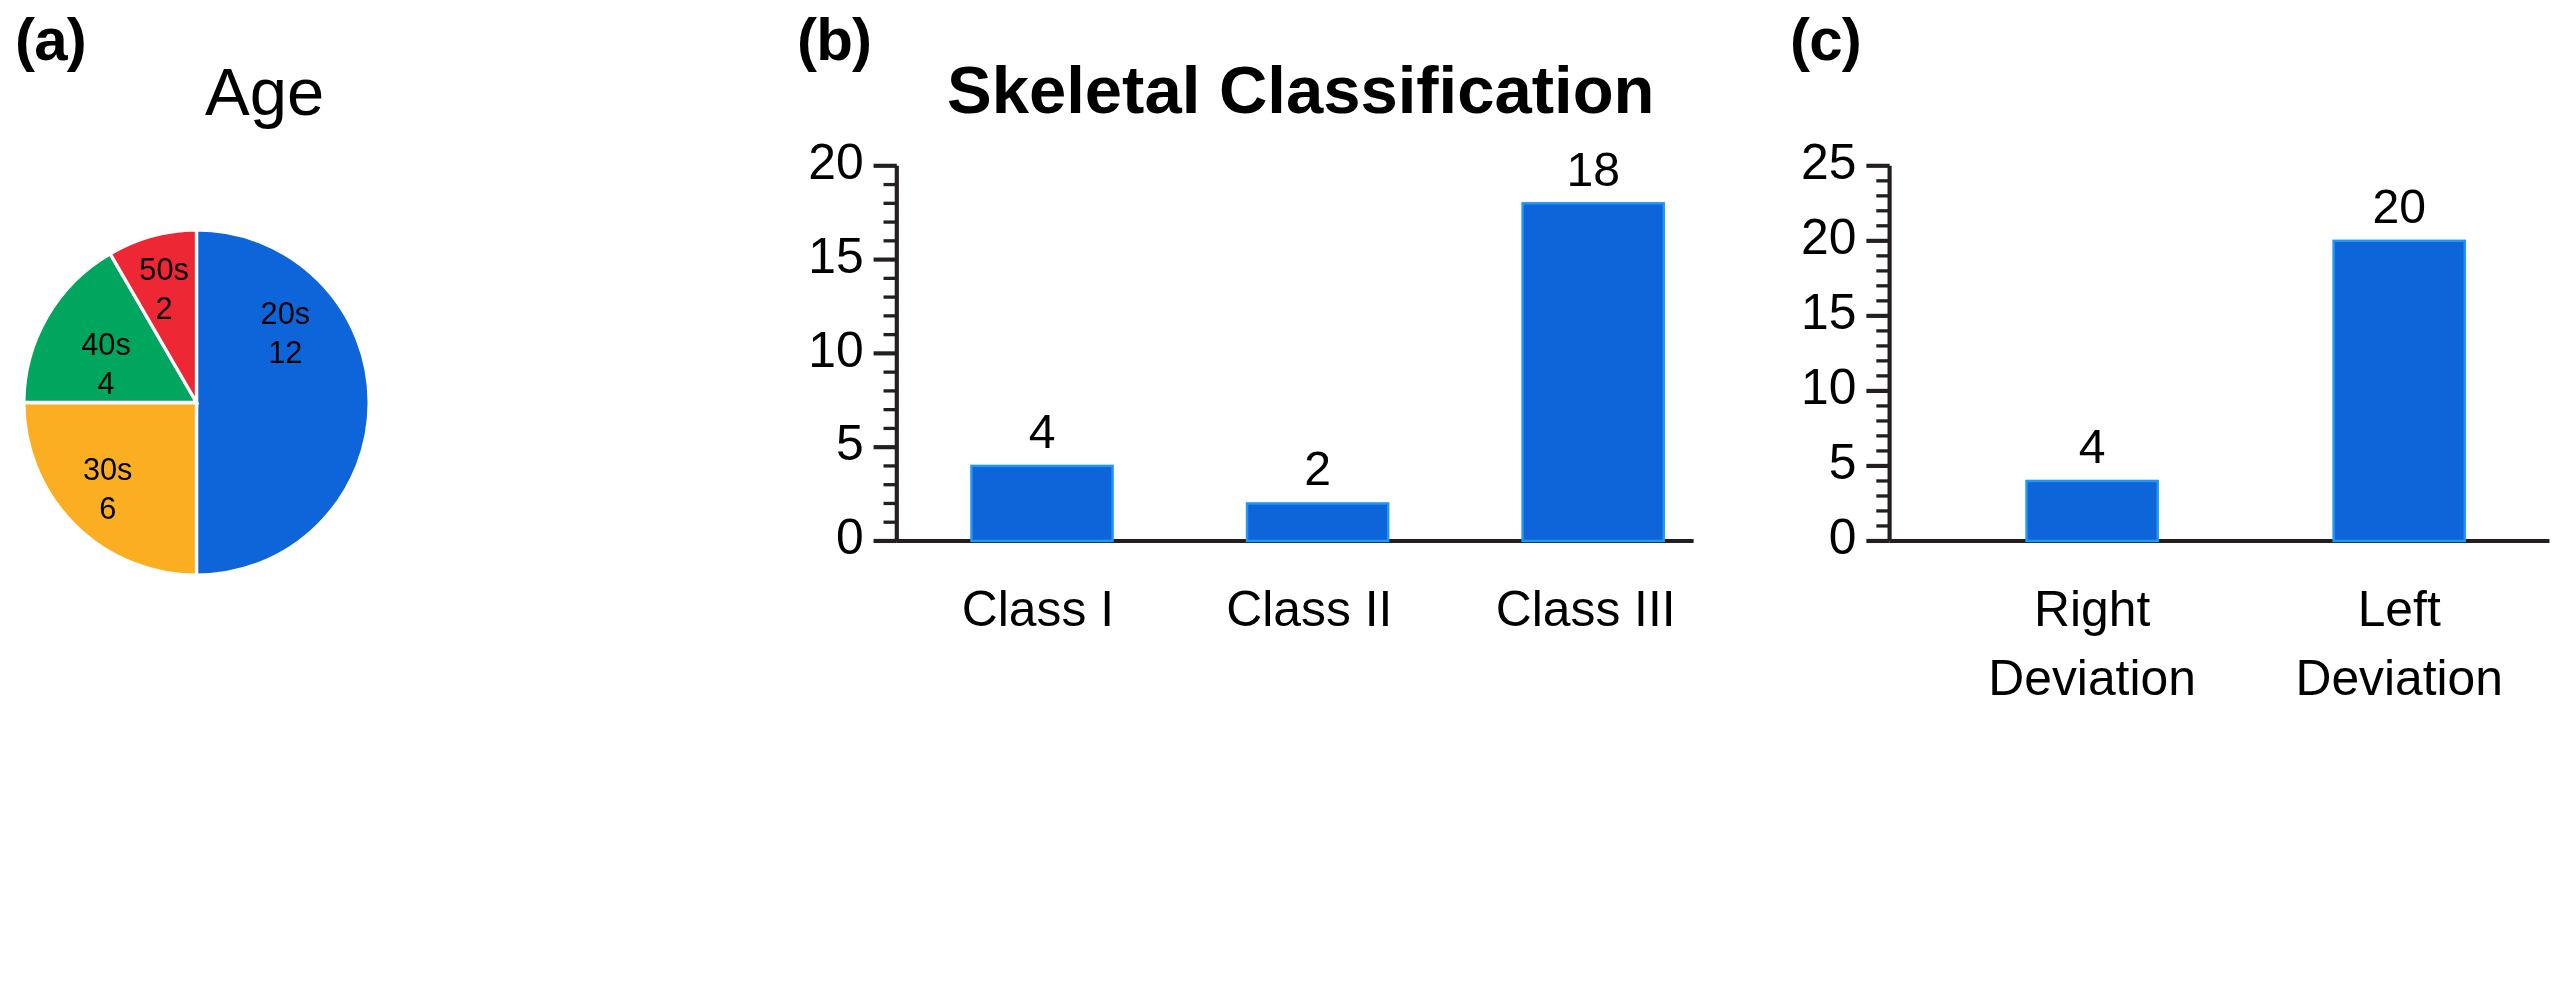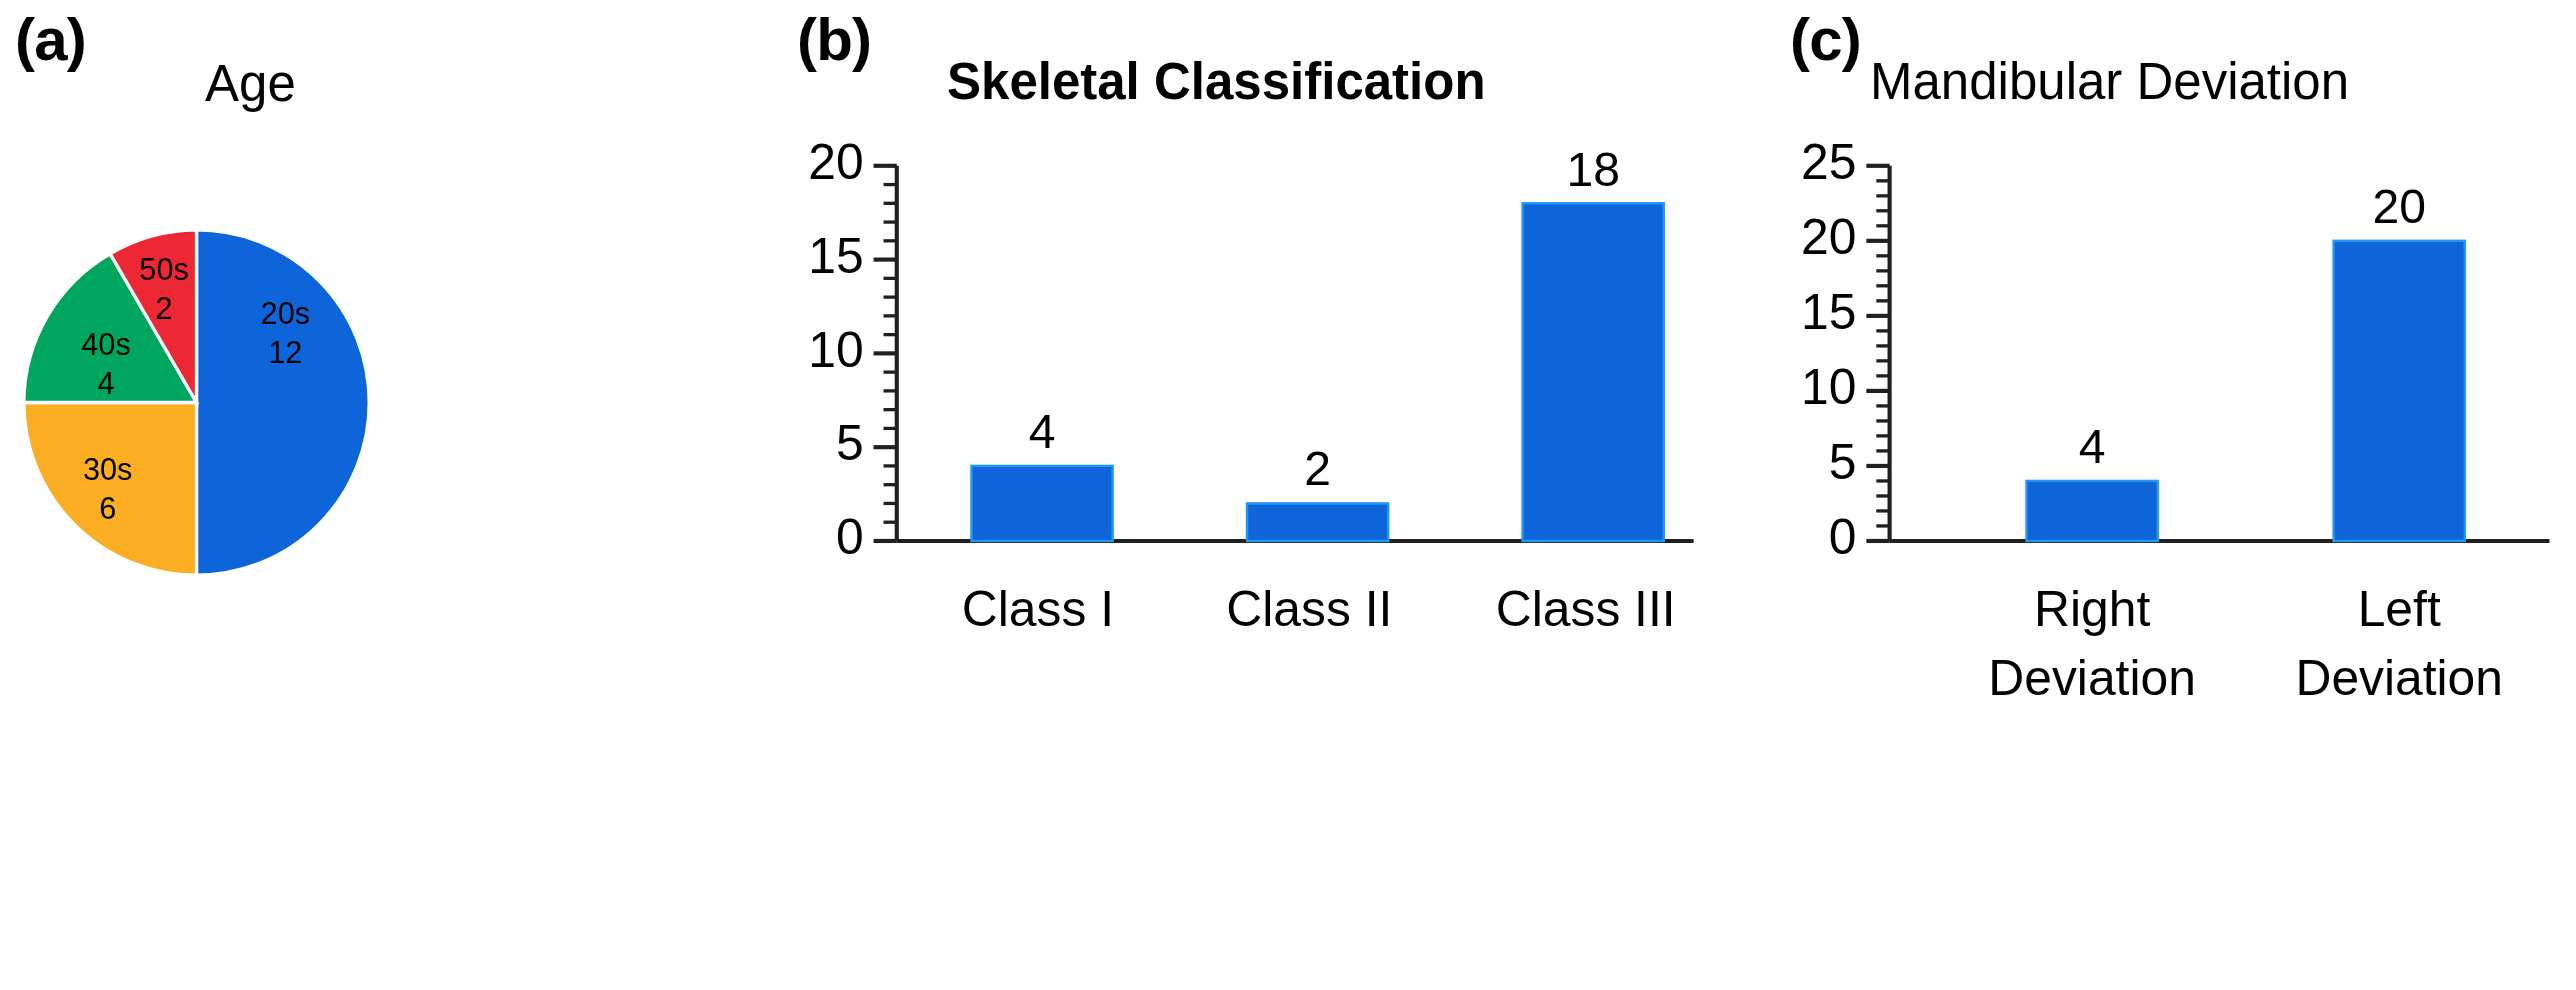--- a/index.html
+++ b/index.html
@@ -29,21 +29,21 @@
     color: #000;
     letter-spacing: -0.8px;
   }
   #letter-a { left: 15px;   top: 10px; }
   #letter-b { left: 797px;  top: 10px; }
   #letter-c { left: 1790px; top: 10px; }
 
   
   .panel-title {
     position: absolute;
-    font-size: 51px;
+    font-size: 67px;
     line-height: 1;
     white-space: nowrap;
     color: #000;
   }
   #title-a { left: 205px;  top: 58px; }
   #title-b { left: 947px; top: 56px; font-weight: bold; }
   #title-c { left: 1870px; top: 56px; }
 
   
   #pie-wrap {
@@ -177,21 +177,20 @@
       <text class="bar-value" x="959" y="84">18</text>
 
       <text class="cat-text" x="290" y="615">Class I</text>
       <text class="cat-text" x="617" y="615">Class II</text>
       <text class="cat-text" x="950" y="615">Class III</text>
     </svg>
   </div>
 
   <div class="panel-letter" id="letter-c">(c)</div>
 
-  <div class="panel-title" id="title-c">Mandibular Deviation</div>
 
   <div class="bar-panel" id="panel-c">
     <svg class="plot-svg" viewBox="0 0 947 1053" xmlns="http://www.w3.org/2000/svg">
 
       <line class="axis-line" x1="120" y1="60" x2="120" y2="512"></line>
       <line class="axis-line" x1="120" y1="512" x2="915" y2="512"></line>
 
       <g>
         <line class="tick-minor" x1="104" y1="493.9" x2="120" y2="493.9"></line>
         <line class="tick-minor" x1="104" y1="475.8" x2="120" y2="475.8"></line>

